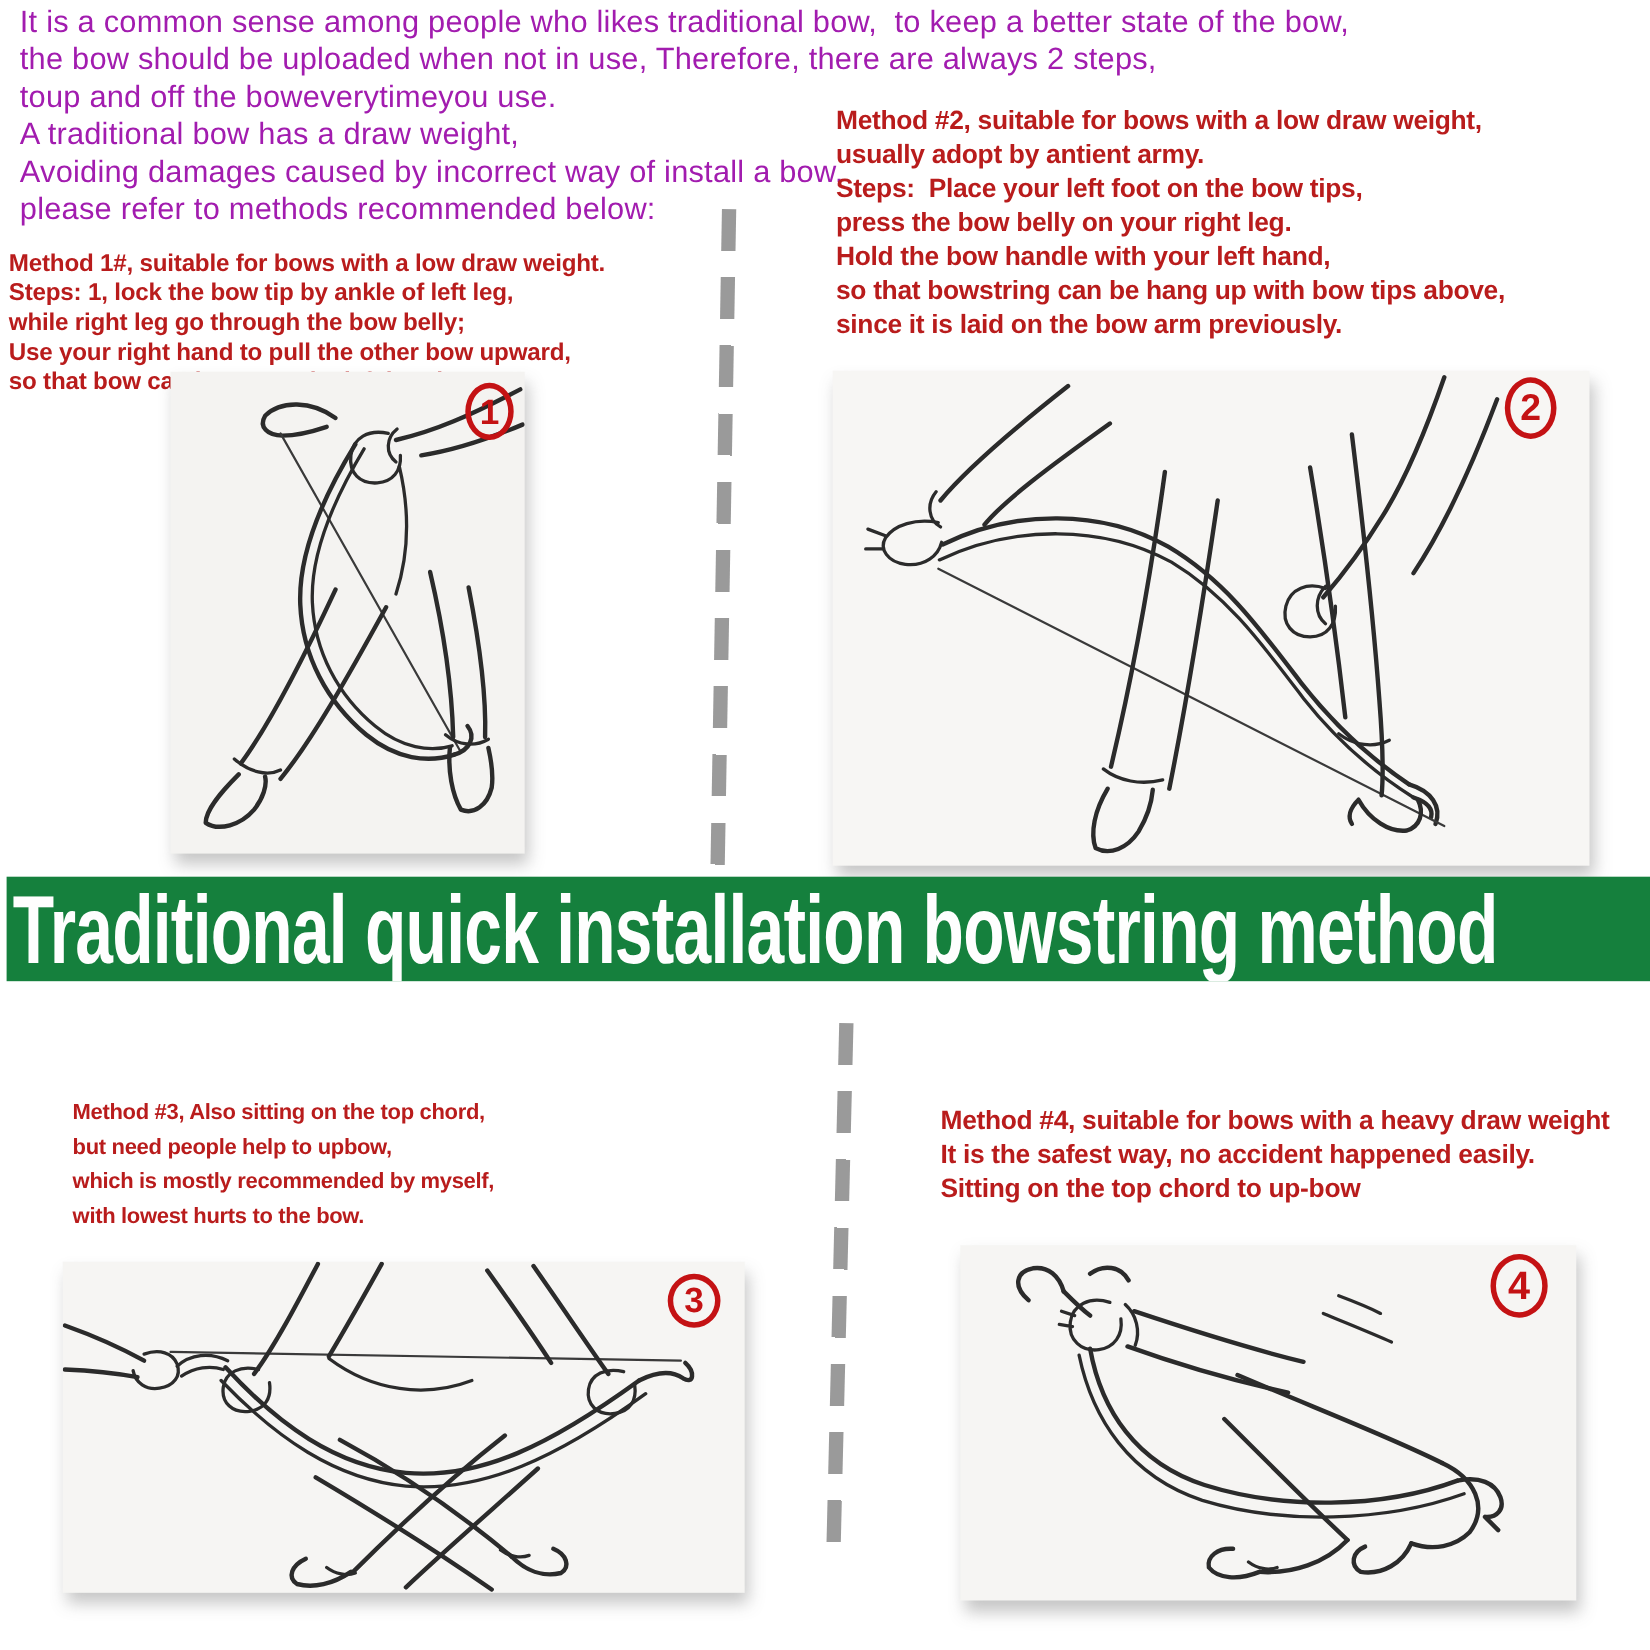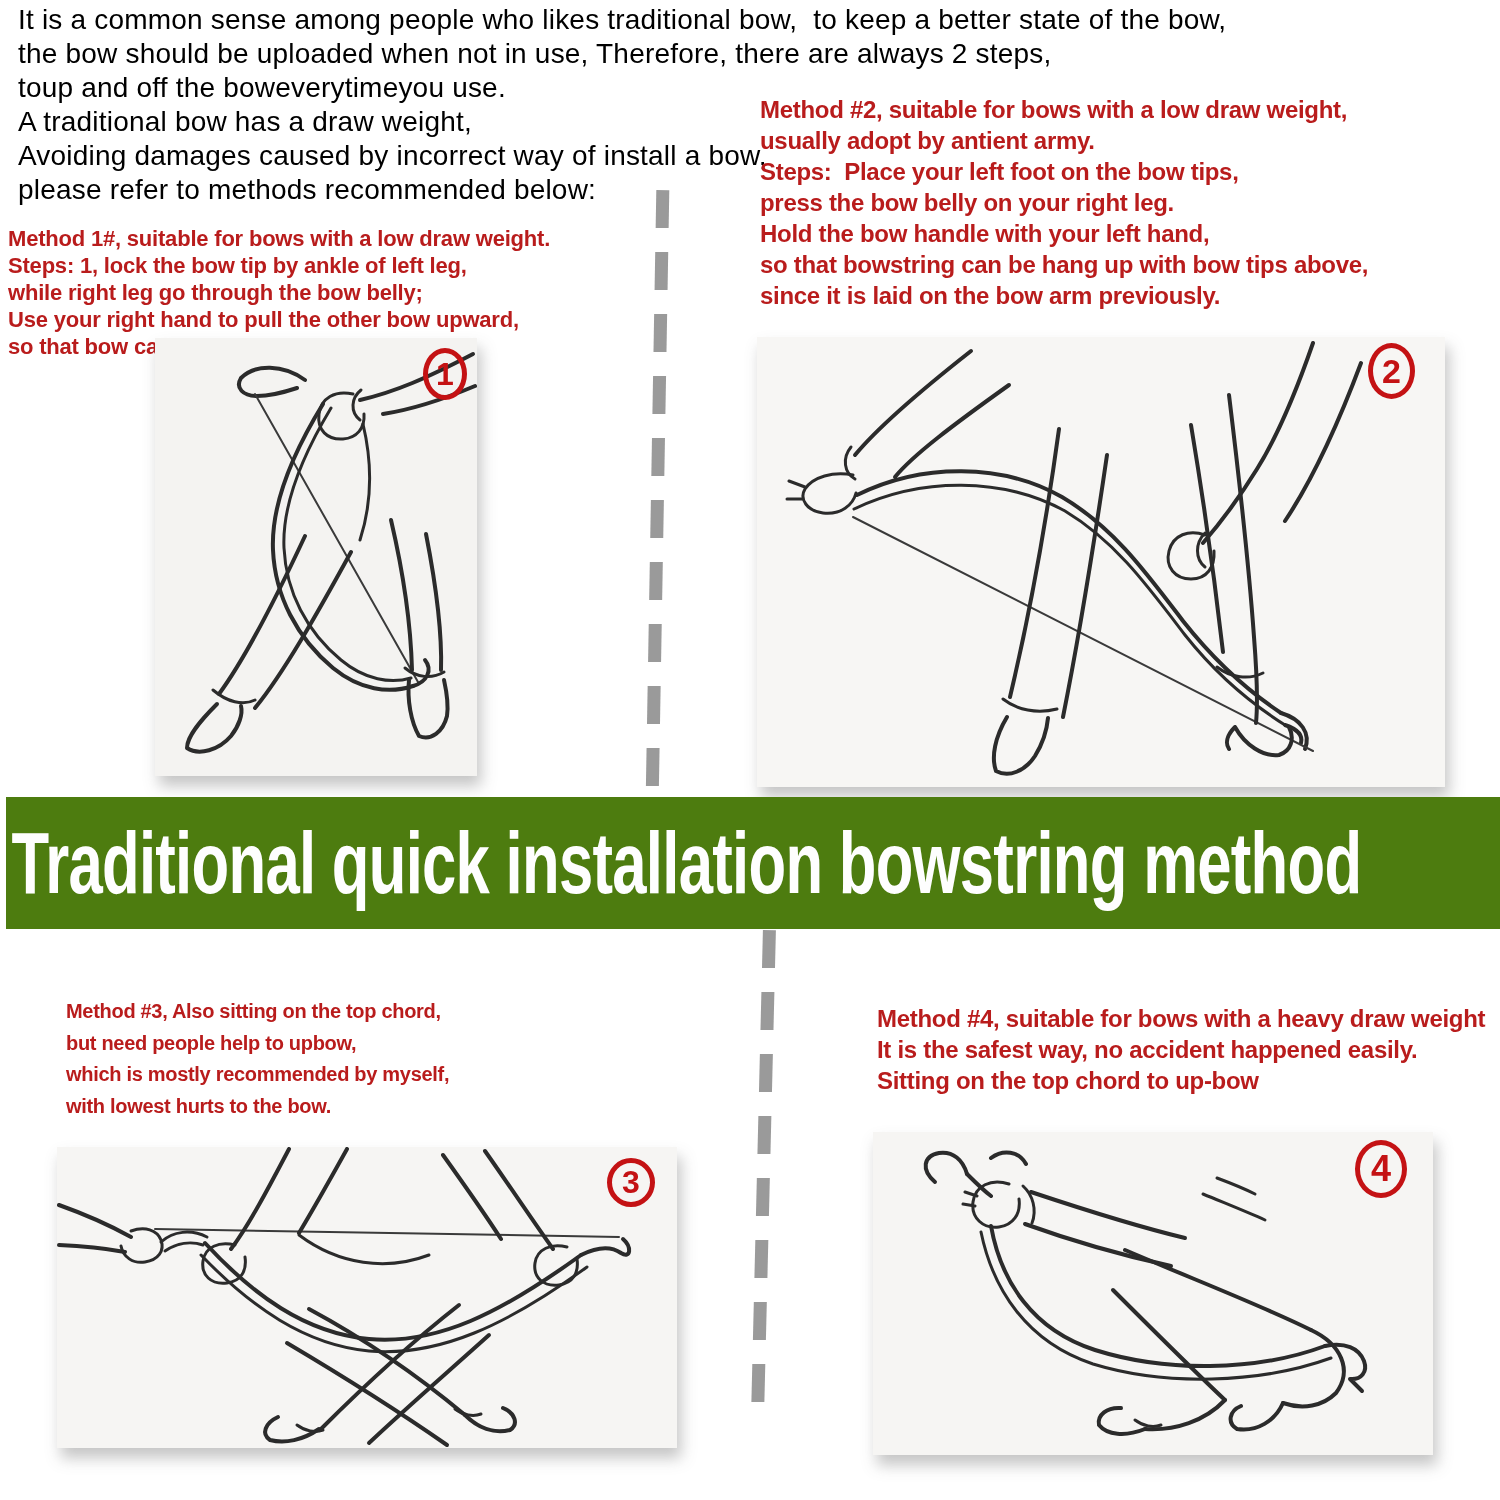--- a/index.html
+++ b/index.html
@@ -3,37 +3,37 @@
 <meta charset="utf-8">
 <style>
   html,body{margin:0;padding:0;}
   body{
     width:1500px;height:1500px;position:relative;overflow:hidden;
     background:#ffffff;font-family:"Liberation Sans",sans-serif;
   }
   .abs{position:absolute;}
   .line{white-space:pre;}
   
-  .intro{left:18px;top:3px;color:#000000;font-size:28px;line-height:34px;font-weight:400;letter-spacing:.2px;}
+  .intro{left:18px;top:3px;color:#a21caf;font-size:28px;line-height:34px;font-weight:400;letter-spacing:.2px;}
   
   .red{color:#b91c1c;font-weight:bold;}
   .m1{left:8px;top:197px;font-size:22px;line-height:27px;letter-spacing:-.2px;margin-top:28px;}
   .m2{left:760px;top:94px;font-size:24px;line-height:31px;letter-spacing:-.3px;}
   .m3{left:66px;top:996px;font-size:20px;line-height:31.5px;letter-spacing:-.3px;}
-  .m4{left:877px;top:1003px;font-size:24px;line-height:31px;letter-spacing:-.3px;}
+  .m4{left:855px;top:1003px;font-size:24px;line-height:31px;letter-spacing:-.3px;}
   
   .divider{
     width:13px;
     background-image:repeating-linear-gradient(180deg,#9a9a9a 0px,#9a9a9a 38px,rgba(0,0,0,0) 38px,rgba(0,0,0,0) 62px);
   }
   .div-top{left:651px;top:190px;height:608px;transform:rotate(1deg);}
   .div-bottom{left:757px;top:930px;height:484px;transform:rotate(1.4deg);}
   
   .banner{
-    left:6px;top:797px;width:1494px;height:132px;background:#4d7c0f;
+    left:6px;top:797px;width:1494px;height:95px;background:#15803d;
     display:flex;align-items:center;overflow:hidden;
   }
   .banner-text{
     color:#fefefe;font-weight:bold;font-size:88px;white-space:nowrap;
     transform:scaleX(.70);transform-origin:0 50%;padding-left:8px;letter-spacing:-1px;
   }
   
   .card{background:#f4f3f1;box-shadow:4px 10px 14px rgba(90,90,90,.35);}
   .c1{left:155px;top:338px;width:322px;height:438px;}
   .c2{left:757px;top:337px;width:688px;height:450px;background:#f7f6f4;}

